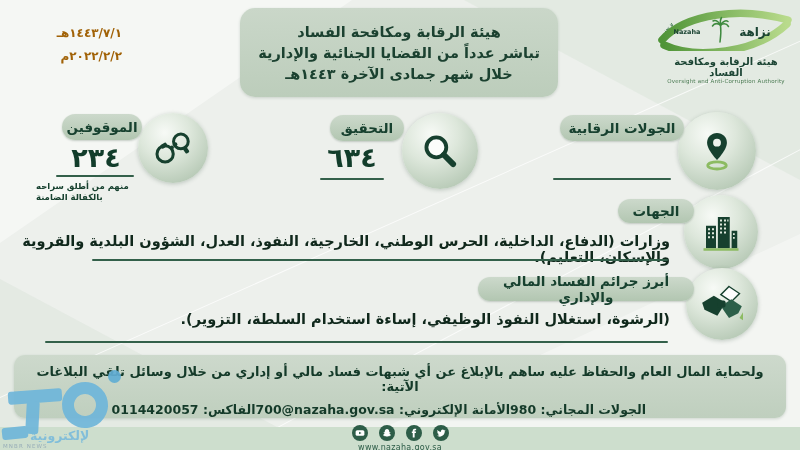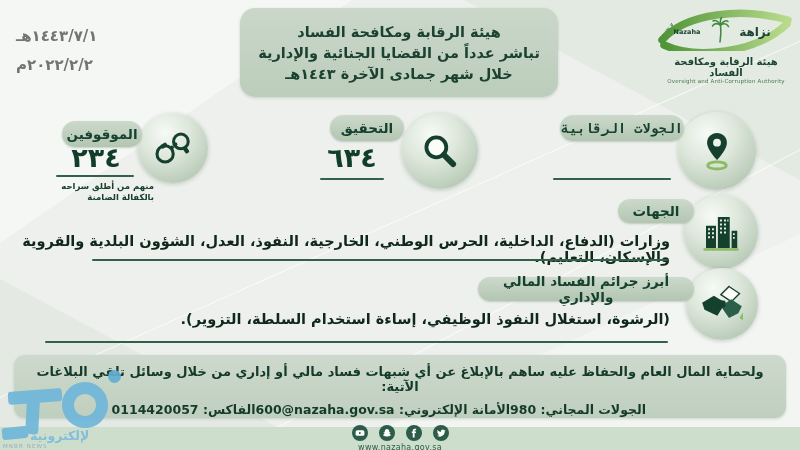--- a/index.html
+++ b/index.html
@@ -16,21 +16,21 @@
   .bg .tri2{position:absolute; inset:0; background:rgba(219,229,219,.55); clip-path:polygon(100% 0,100% 40%,58% 0);}
   .bg .tri3{position:absolute; inset:0; background:rgba(255,255,255,.35); clip-path:polygon(100% 100%,100% 52%,42% 100%);}
   .bg .tri4{position:absolute; inset:0; background:rgba(206,219,206,.28); clip-path:polygon(0 100%,0 62%,40% 100%);}
   .bg .line1,.bg .line2{position:absolute; width:1000px; height:1px; background:rgba(255,255,255,.75);}
   .bg .line1{left:-80px; top:210px; transform:rotate(-24deg);}
   .bg .line2{left:-40px; top:330px; transform:rotate(-28deg);}
 
   .z{position:absolute; z-index:2;}
 
   
-  .dates{left:16px; top:22px; width:106px; text-align:left; font-size:15px; font-weight:bold; line-height:1.95; color:#737373;}
+  .dates{left:16px; top:22px; width:106px; text-align:right; font-size:12px; font-weight:bold; line-height:1.95; color:#a16207;}
 
   
   .header-box{
     left:240px; top:8px; width:318px; height:89px; border-radius:15px;
     background:linear-gradient(180deg,#cad7c9,#bccdbb);
     box-shadow:0 1px 3px rgba(40,70,50,.18);
     display:flex; flex-direction:column; justify-content:center; align-items:center;
     gap:5px; font-size:14.5px; font-weight:bold; color:#1b4130; text-align:center;
   }
 
@@ -51,21 +51,21 @@
   
   .circle{
     position:absolute; z-index:2; border-radius:50%;
     background:radial-gradient(circle at 38% 28%, #f7faf6 0%, #dde7db 38%, #b9cbb8 78%, #a6bda5 100%);
     box-shadow:0 1px 4px rgba(40,70,50,.25);
     display:flex; align-items:center; justify-content:center;
   }
 
   .num{position:absolute; z-index:2; font-size:27px; font-weight:bold; color:#123d2b; text-align:center; letter-spacing:1px;}
   .rule{position:absolute; z-index:2; height:2px; background:#33604a; border-radius:1px;}
-  .note{position:absolute; z-index:2; font-size:8.5px; font-weight:bold; color:#17412f; text-align:right; line-height:10.5px;}
+  .note{position:absolute; z-index:2; font-size:8.5px; font-weight:bold; color:#17412f; text-align:left; line-height:10.5px;}
 
   .body-text{position:absolute; z-index:2; left:20px; right:130px; text-align:right; font-size:14.5px; font-weight:bold; color:#10281c;}
 
   
   .report-box{
     left:14px; top:355px; width:772px; height:63px; border-radius:11px;
     background:linear-gradient(180deg,#cdd9cc,#bfcfbe);
     box-shadow:0 1px 3px rgba(40,70,50,.18);
   }
   .report-line{margin-top:9px; text-align:center; font-size:13px; font-weight:bold; color:#143a29; padding:0 16px;}
@@ -145,21 +145,21 @@
     <div class="org-en">Oversight and Anti-Corruption Authority</div>
   </div>
 
   <div class="circle" style="left:678px; top:112px; width:78px; height:78px;">
     <svg viewBox="0 0 26 34" width="30" height="40">
       <path d="M13 1.5c-4.8 0-8.6 3.7-8.6 8.3 0 6.2 8.6 15 8.6 15s8.6-8.8 8.6-15C21.6 5.2 17.8 1.5 13 1.5z" fill="#16402e"></path>
       <circle cx="13" cy="9.8" r="3.4" fill="#edf2ec"></circle>
       <ellipse cx="13" cy="29.5" rx="8" ry="3.1" fill="none" stroke="#8cbb62" stroke-width="2.4"></ellipse>
     </svg>
   </div>
-  <div class="pill" style="left:560px; top:115px; width:124px;font-family:Liberation Mono, monospace;">
+  <div class="pill" style="left:560px; top:115px; width:124px;">
     <span>الجولات الرقابية</span>
   </div>
   <div class="rule" style="left:553px; top:178px; width:118px;"></div>
 
   <div class="circle" style="left:402px; top:113px; width:76px; height:76px;">
     <svg viewBox="0 0 26 26" width="38" height="38">
       <circle cx="10.5" cy="10.5" r="6.8" fill="#fbfdfb" stroke="#16402e" stroke-width="2.6"></circle>
       <line x1="15.6" y1="15.6" x2="22" y2="22" stroke="#16402e" stroke-width="4" stroke-linecap="round"></line>
     </svg>
   </div>
@@ -172,21 +172,21 @@
   <div class="circle" style="left:138px; top:113px; width:70px; height:70px;">
     <svg viewBox="0 0 32 30" width="42" height="40">
       <circle cx="10" cy="19.5" r="6.2" fill="none" stroke="#16402e" stroke-width="2.3"></circle>
       <circle cx="22" cy="10" r="5.6" fill="none" stroke="#16402e" stroke-width="2.3"></circle>
       <circle cx="15.2" cy="14.6" r="1.5" fill="#16402e"></circle>
       <circle cx="17.8" cy="12.2" r="1.5" fill="#16402e"></circle>
       <rect x="6.5" y="11.5" width="5" height="3.4" rx="1" transform="rotate(-30 9 13)" fill="#16402e"></rect>
       <rect x="24" y="15" width="4.6" height="3.2" rx="1" transform="rotate(55 26 16.5)" fill="#16402e"></rect>
     </svg>
   </div>
-  <div class="pill" style="left:62px; top:114px; width:80px;margin-top:7px;">
+  <div class="pill" style="left:62px; top:114px; width:80px;">
     <span>الموقوفين</span>
   </div>
   <div class="num" style="left:58px; top:142px; width:76px;">٢٣٤</div>
   <div class="rule" style="left:56px; top:175px; width:78px;"></div>
   <div class="note" style="left:36px; top:181px; width:118px;">
     <div>منهم من أطلق سراحه</div>
     <div>بالكفالة الضامنة</div>
   </div>
 
   <div class="circle" style="left:684px; top:195px; width:74px; height:74px;">
@@ -239,21 +239,21 @@
 
   <div class="z report-box">
     <div class="report-line">ولحماية المال العام والحفاظ عليه ساهم بالإبلاغ عن أي شبهات فساد مالي أو إداري من خلال وسائل تلقي البلاغات الآتية:</div>
     <div class="contacts">
       <div class="contact">
         <span>الجولات المجاني:</span>
         <span class="ltr">980</span>
       </div>
       <div class="contact">
         <span>الأمانة الإلكتروني:</span>
-        <span class="ltr">600@nazaha.gov.sa</span>
+        <span class="ltr">700@nazaha.gov.sa</span>
       </div>
       <div class="contact">
         <span>الفاكس:</span>
         <span class="ltr">0114420057</span>
       </div>
     </div>
   </div>
 
   <div class="z footer-band"></div>
   <div class="z social-block">

